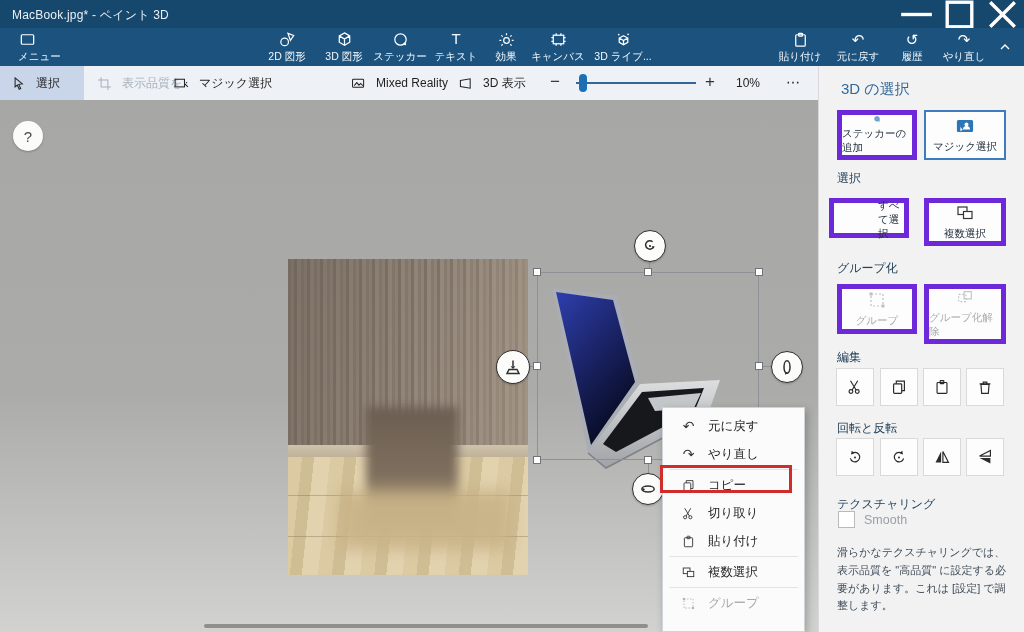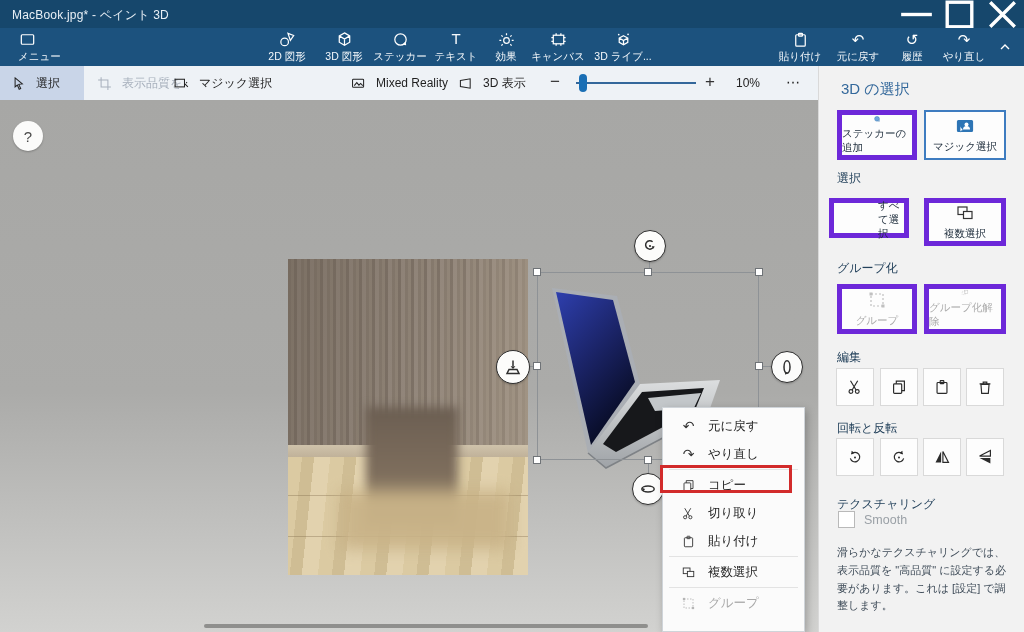--- a/index.html
+++ b/index.html
@@ -433,21 +433,21 @@
 
     <div class="plabel" style="top:194px;">グループ化</div>
     <div class="pbtn disabled" style="left:18px; top:218px; width:80px; height:50px;">
       <svg viewBox="0 0 20 20">
           <rect x="4" y="4" width="12" height="12" stroke-dasharray="2 2"></rect>
           <rect x="2.5" y="2.5" width="3" height="3" fill="#c0c0c0" stroke="none"></rect>
           <rect x="14.5" y="14.5" width="3" height="3" fill="#c0c0c0" stroke="none"></rect>
         </svg>
       <span>グループ</span>
     </div>
-    <div class="pbtn disabled" style="left:105px; top:218px; width:82px; height:50px;">
+    <div class="pbtn disabled" style="left:105px; top:218px; width:82px; height:60px;">
       <svg viewBox="0 0 20 20">
           <rect x="3" y="6" width="8" height="8" stroke-dasharray="2 2"></rect>
           <rect x="9" y="3" width="8" height="8"></rect>
         </svg>
       <span>グループ化解除</span>
     </div>
 
     <div class="plabel" style="top:283px;">編集</div>
     <div class="sqbtn" style="left:17px; top:302px;">
       <svg viewBox="0 0 20 20">

